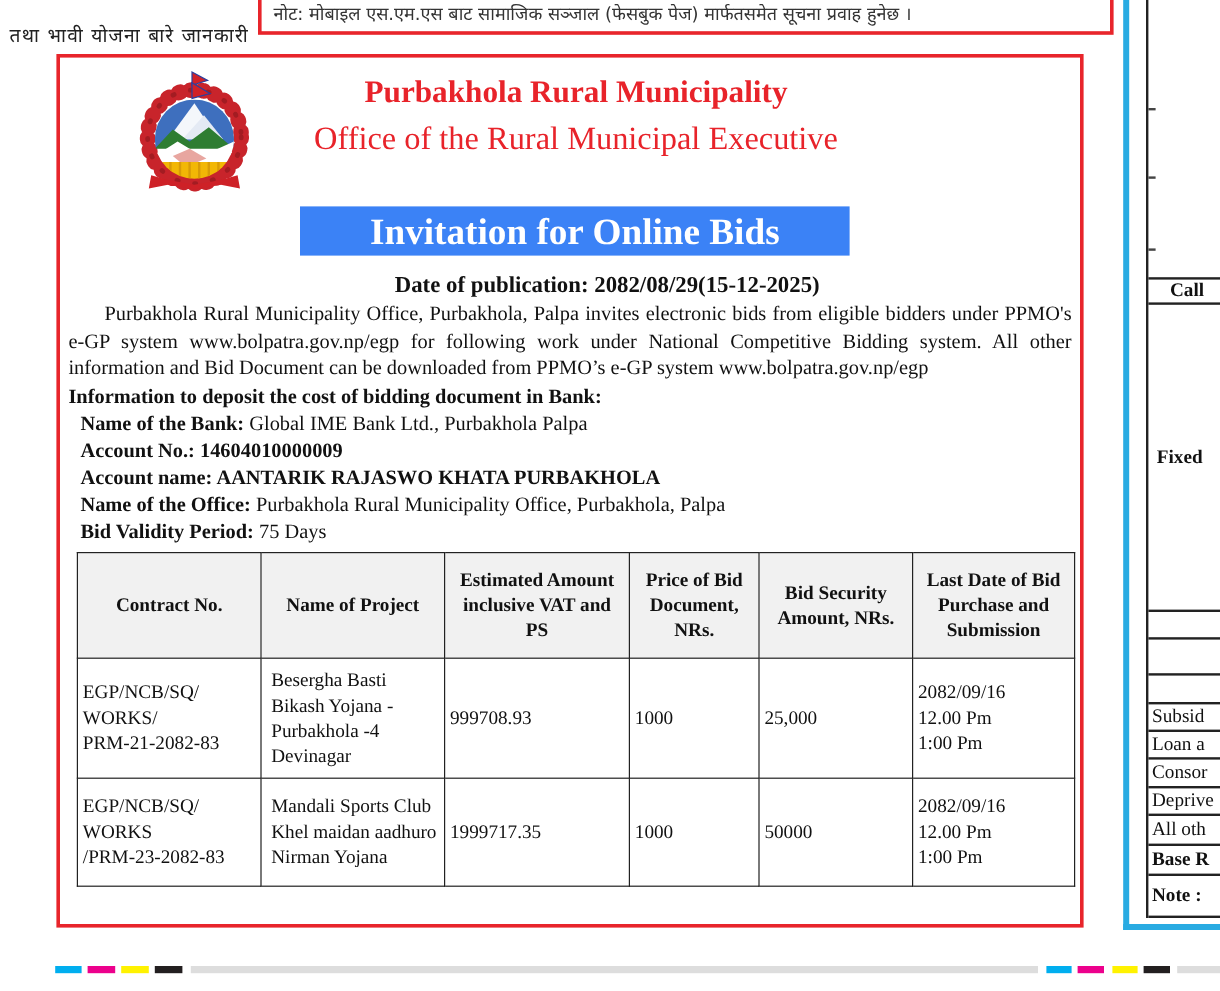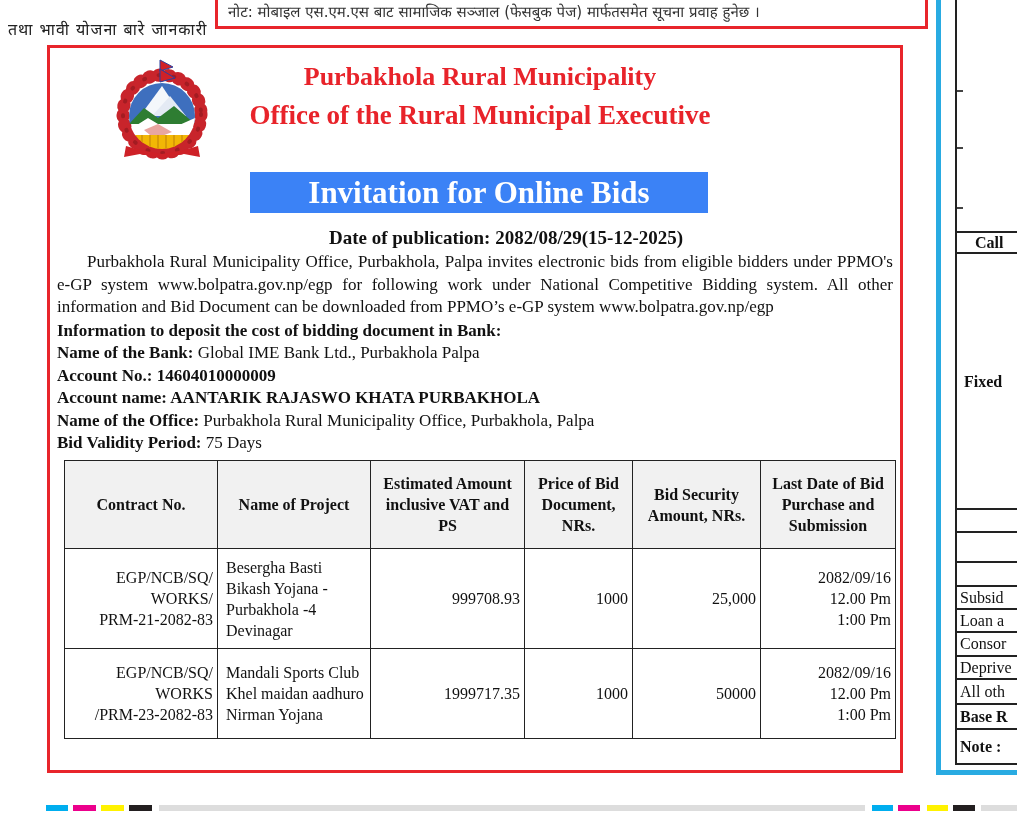--- a/index.html
+++ b/index.html
@@ -29,21 +29,21 @@
     position:absolute;left:47px;top:45px;width:850px;height:722px;
     border:3px solid #E8252B;background:#fff;
   }
   .logo{position:absolute;left:62px;top:10px;width:100px;height:106px;}
   .org-name{
     position:absolute;left:150px;top:8px;width:560px;text-align:center;
     font-size:26px;font-weight:bold;color:#E8232A;line-height:42px;
   }
   .office-name{
     position:absolute;left:150px;top:50px;width:560px;text-align:center;
-    font-size:27px;font-weight:bold;color:#E8232A;line-height:34px;
+    font-size:27px;font-weight:normal;color:#E8232A;line-height:34px;
   }
   .address-line{
     position:absolute;left:150px;top:85px;width:560px;text-align:center;
     font-size:19px;font-weight:bold;color:#111;line-height:26px;
   }
   .banner{
     position:absolute;left:200px;top:124px;width:458px;height:41px;
     background:#3b82f6;text-align:center;
   }
   .banner-title{
@@ -58,36 +58,36 @@
     font-size:17px;line-height:22.5px;text-align:justify;text-indent:30px;
   }
   .bank-heading{
     position:absolute;left:7px;top:272px;width:836px;
     font-size:17px;font-weight:bold;line-height:22.5px;
   }
   .info-lines{
     position:absolute;left:7px;top:294px;width:836px;
     font-size:17px;line-height:22.6px;
   }
-  .info-lines .lbl{font-weight:bold;}
+  .info-lines .lbl{font-weight:bold;margin-left:10px;}
   .info-lines .val{font-weight:normal;}
   .info-lines .val.b{font-weight:bold;}
   
   table.bid-table{
     position:absolute;left:14px;top:412px;width:831px;
     border-collapse:collapse;table-layout:fixed;
   }
   table.bid-table th,table.bid-table td{
     border:1.6px solid #222;font-size:16px;vertical-align:middle;
     padding:2px 4px;overflow:hidden;
   }
   table.bid-table th{
     background:#F1F1F1;font-weight:bold;text-align:center;line-height:21px;
   }
-  table.bid-table td{text-align:right;white-space:pre-line;line-height:21px;}
+  table.bid-table td{text-align:left;white-space:pre-line;line-height:21px;}
   table.bid-table td.proj{text-align:left;padding-left:8px;white-space:normal;}
   .signature{
     position:absolute;right:8px;top:699px;
     font-size:17px;font-weight:bold;color:#E8232A;
   }
   
   .blue-v{position:absolute;left:936px;top:0;width:5px;height:775px;background:#29ABE2;}
   .blue-h{position:absolute;left:936px;top:770px;width:81px;height:5px;background:#29ABE2;}
   .adj-table{
     position:absolute;left:955px;top:0;width:250px;height:765px;

